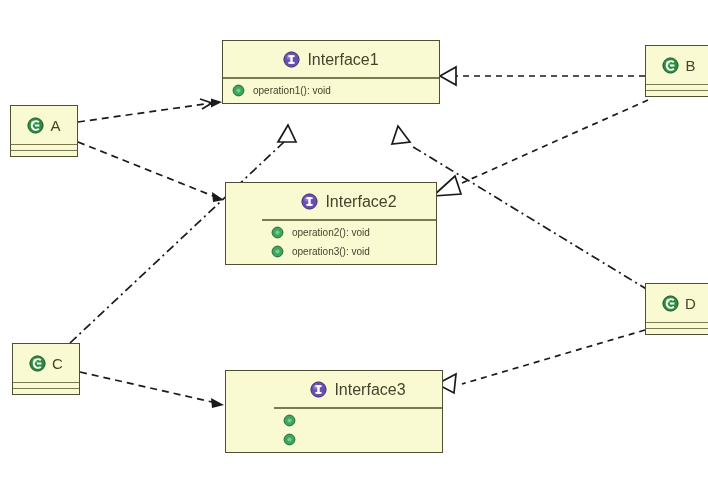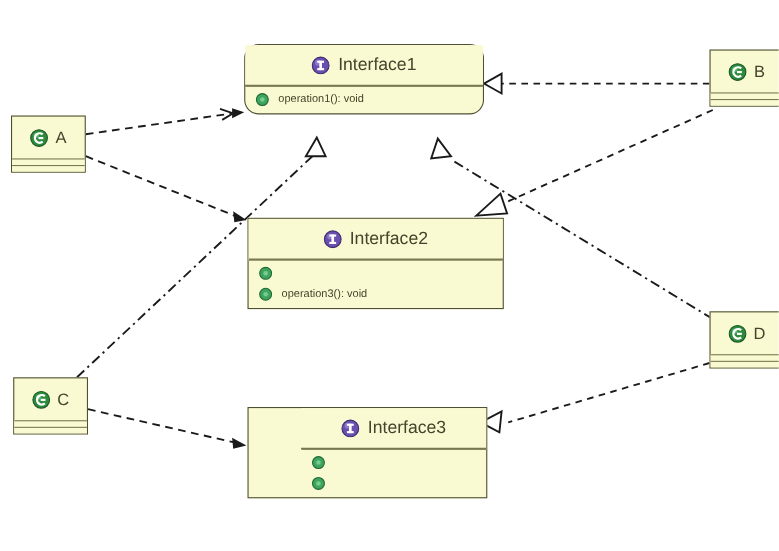--- a/index.html
+++ b/index.html
@@ -139,21 +139,21 @@
       <path d="M648,290 L410,145" fill="none" stroke="#1a1a1a" stroke-width="1.7" stroke-dasharray="9,4,2,4"></path>
       <path d="M398,126 L392,144 L410,142 Z" fill="#ffffff" stroke="#1a1a1a" stroke-width="1.7" stroke-linejoin="miter"></path>
     </g>
 
     <g>
       <path d="M645,330 L462,384" fill="none" stroke="#1a1a1a" stroke-width="1.7" stroke-dasharray="6,5"></path>
       <path d="M437,384 L456,374 L454,393 Z" fill="#ffffff" stroke="#1a1a1a" stroke-width="1.7" stroke-linejoin="miter"></path>
     </g>
   </svg>
 
-  <div class="node iface" style="left:222px; top:40px; width:218px;border-radius:13px;">
+  <div class="node iface" style="left:222px; top:40px; width:218px;">
     <div class="iface-title">
       <span class="icon">
         <svg width="17" height="17" viewBox="0 0 17 17">
           <circle cx="8.5" cy="8.5" r="7.6" fill="#6a4fb0" stroke="#3d2c6e" stroke-width="1"></circle>
           <circle cx="6" cy="6" r="2.6" fill="#9c86d8" opacity="0.75"></circle>
           <rect x="7.3" y="4.2" width="2.4" height="8.6" fill="#ffffff"></rect>
           <rect x="5.4" y="4.2" width="6.2" height="1.9" fill="#ffffff"></rect>
           <rect x="5.4" y="10.9" width="6.2" height="1.9" fill="#ffffff"></rect>
         </svg>
       </span>
@@ -165,41 +165,42 @@
           <svg width="13" height="13" viewBox="0 0 13 13">
             <circle cx="6.5" cy="6.5" r="5.4" fill="#3fa45c" stroke="#20693a" stroke-width="1"></circle>
             <circle cx="6.5" cy="6.5" r="2.1" fill="#7fd39a" opacity="0.85"></circle>
           </svg>
         </span>
         <span>operation1(): void</span>
       </div>
     </div>
   </div>
 
-  <div class="node iface" style="left:225px; top:198px; width:233px;">
+  <div class="node iface" style="left:225px; top:182px; width:212px;padding-left:36px;">
     <div class="iface-title">
       <span class="icon">
         <svg width="17" height="17" viewBox="0 0 17 17">
           <circle cx="8.5" cy="8.5" r="7.6" fill="#6a4fb0" stroke="#3d2c6e" stroke-width="1"></circle>
           <circle cx="6" cy="6" r="2.6" fill="#9c86d8" opacity="0.75"></circle>
           <rect x="7.3" y="4.2" width="2.4" height="8.6" fill="#ffffff"></rect>
           <rect x="5.4" y="4.2" width="6.2" height="1.9" fill="#ffffff"></rect>
           <rect x="5.4" y="10.9" width="6.2" height="1.9" fill="#ffffff"></rect>
         </svg>
       </span>
       <span>Interface2</span>
     </div>
     <div class="ops">
       <div class="op-row">
         <span class="icon">
           <svg width="13" height="13" viewBox="0 0 13 13">
             <circle cx="6.5" cy="6.5" r="5.4" fill="#3fa45c" stroke="#20693a" stroke-width="1"></circle>
             <circle cx="6.5" cy="6.5" r="2.1" fill="#7fd39a" opacity="0.85"></circle>
           </svg>
         </span>
+        <span>operation2(): void</span>
       </div>
       <div class="op-row">
         <span class="icon">
           <svg width="13" height="13" viewBox="0 0 13 13">
             <circle cx="6.5" cy="6.5" r="5.4" fill="#3fa45c" stroke="#20693a" stroke-width="1"></circle>
             <circle cx="6.5" cy="6.5" r="2.1" fill="#7fd39a" opacity="0.85"></circle>
           </svg>
         </span>
         <span>operation3(): void</span>
       </div>

